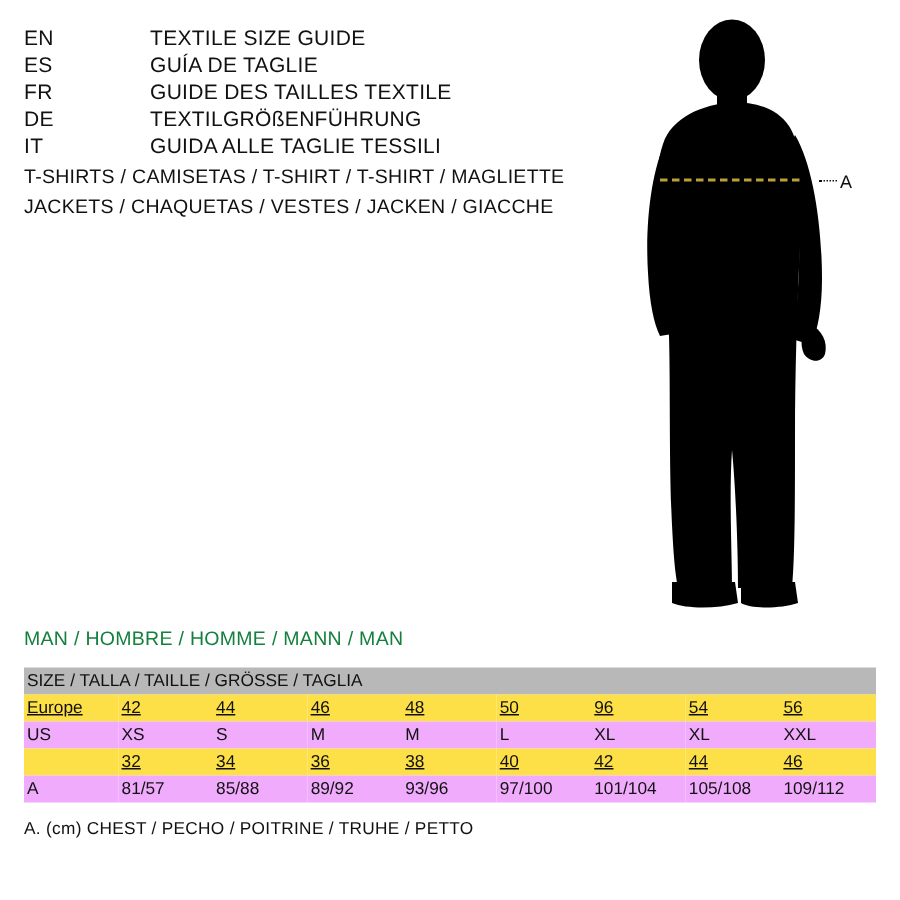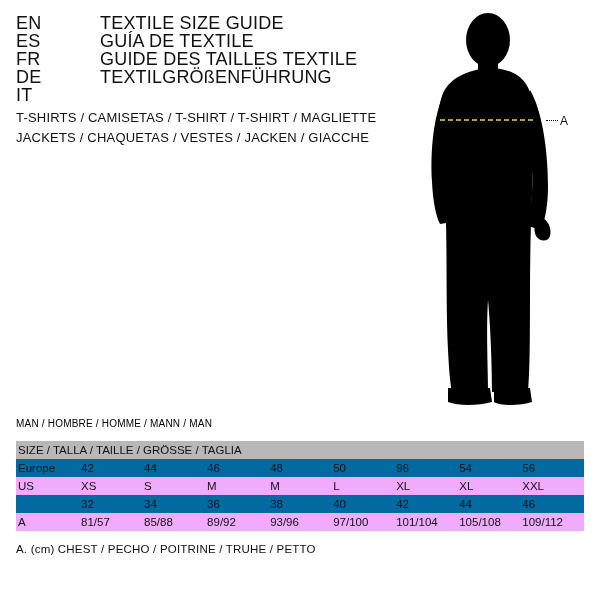--- a/index.html
+++ b/index.html
@@ -17,23 +17,23 @@
   .page { position: relative; width: 600px; height: 600px; }
 
   
   .lang-block {
     position: absolute;
     left: 16px; top: 16px;
     width: 370px;
   }
   .lang-row {
     display: flex;
-    align-items: flex-end;
+    align-items: center;
     height: 18px;
-    font-size: 18px;
+    font-size: 14px;
     letter-spacing: 0.2px;
   }
   .lang-code {
     width: 44px;
     flex: 0 0 44px;
     color: #111;
   }
   .lang-text { color: #111; margin-left: 40px; }
 
   
@@ -70,41 +70,41 @@
     border-top: 1.5px dotted #111;
   }
 
   
   .table-section {
     position: absolute;
     left: 16px; top: 418px;
     width: 568px;
   }
   .table-title {
-    font-size: 10px;
-    color: #000000;
+    font-size: 13px;
+    color: #15803d;
     margin-bottom: 8px;
     letter-spacing: .2px;
   }
   table.size-table {
     border-collapse: collapse;
     width: 568px;
     font-size: 11.5px;
     color: #111;
     table-layout: fixed;
     margin-top: 12px;
   }
   table.size-table th, table.size-table td {
     text-align: left;
     padding: 3px 0 3px 2px;
     font-weight: normal;
     white-space: nowrap;
   }
   .row-head { background: #b8b8b8; }
-  .row-light { background: #0369a1; }
+  .row-light { background: #fde047; text-decoration: underline; }
   .row-mid { background: #f0abfc; }
   .col-label { width: 88px; }
   .col-v { width: 60px; }
   .footnote {
     margin-top: 12px;
     font-size: 11.5px;
     color: #111;
     letter-spacing: .2px;
   }
 </style>
@@ -113,32 +113,33 @@
 
 <div class="page">
 
   <div class="lang-block">
     <div class="lang-row">
       <span class="lang-code">EN</span>
       <span class="lang-text">TEXTILE SIZE GUIDE</span>
     </div>
     <div class="lang-row">
       <span class="lang-code">ES</span>
-      <span class="lang-text">GUÍA DE TEXTILE</span>
+      <span class="lang-text">GUÍA DE TAGLIE</span>
     </div>
     <div class="lang-row">
       <span class="lang-code">FR</span>
       <span class="lang-text">GUIDE DES TAILLES TEXTILE</span>
     </div>
     <div class="lang-row">
       <span class="lang-code">DE</span>
       <span class="lang-text">TEXTILGRÖßENFÜHRUNG</span>
     </div>
     <div class="lang-row">
       <span class="lang-code">IT</span>
+      <span class="lang-text">GUIDA ALLE TAGLIE TESSILI</span>
     </div>
   </div>
 
   <div class="cat-block">
     <div class="cat-line">T-SHIRTS / CAMISETAS / T-SHIRT / T-SHIRT / MAGLIETTE</div>
     <div class="cat-line">JACKETS / CHAQUETAS / VESTES / JACKEN / GIACCHE</div>
   </div>
 
   <div class="figure-wrap">
     <svg class="figure-svg" width="200" height="400" viewBox="0 0 200 400" xmlns="http://www.w3.org/2000/svg">

